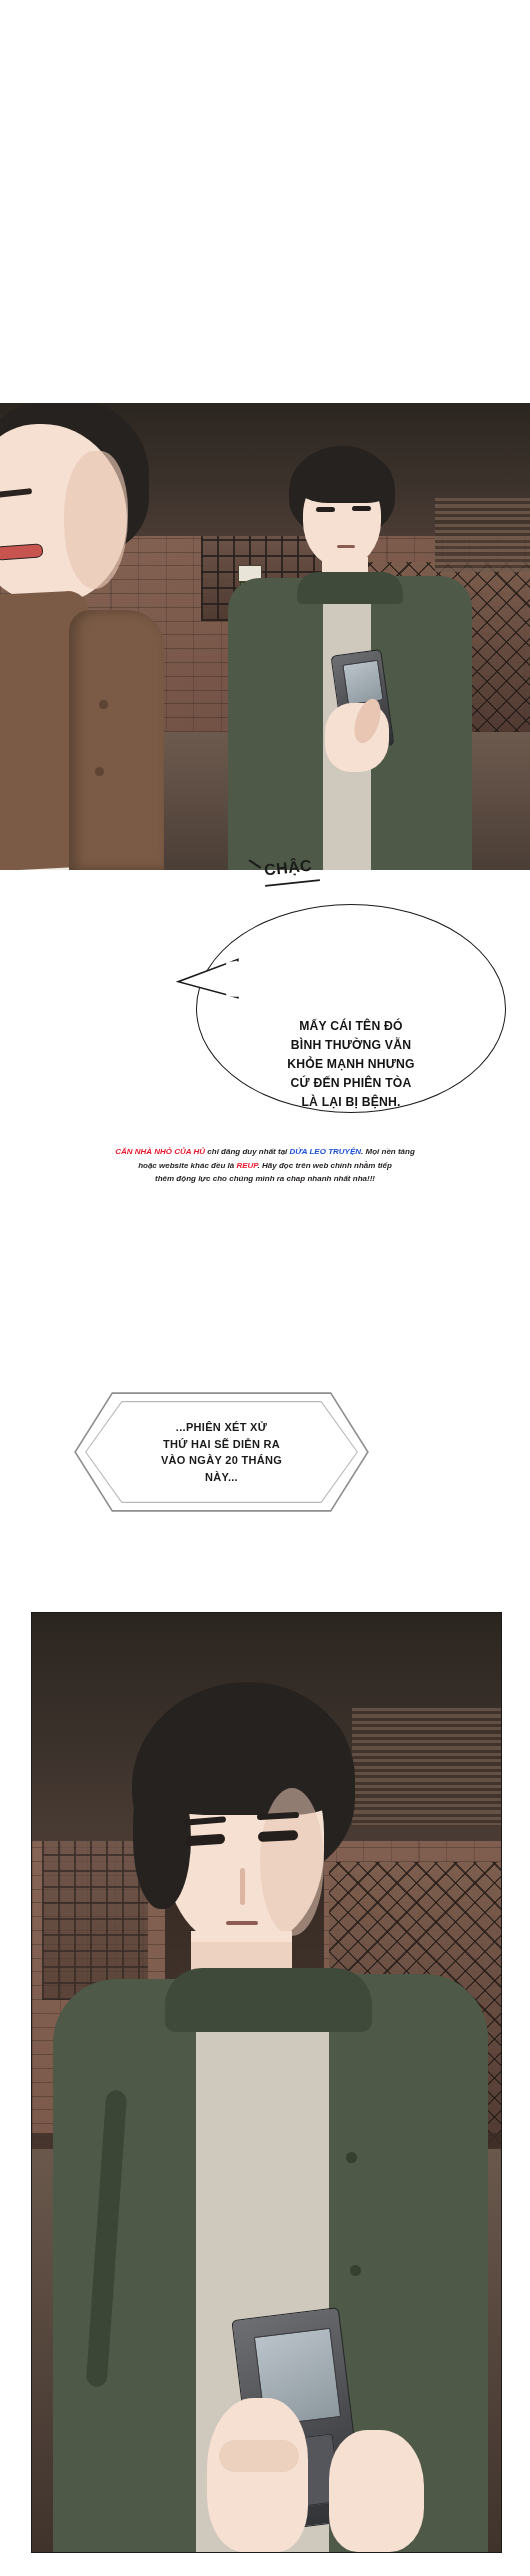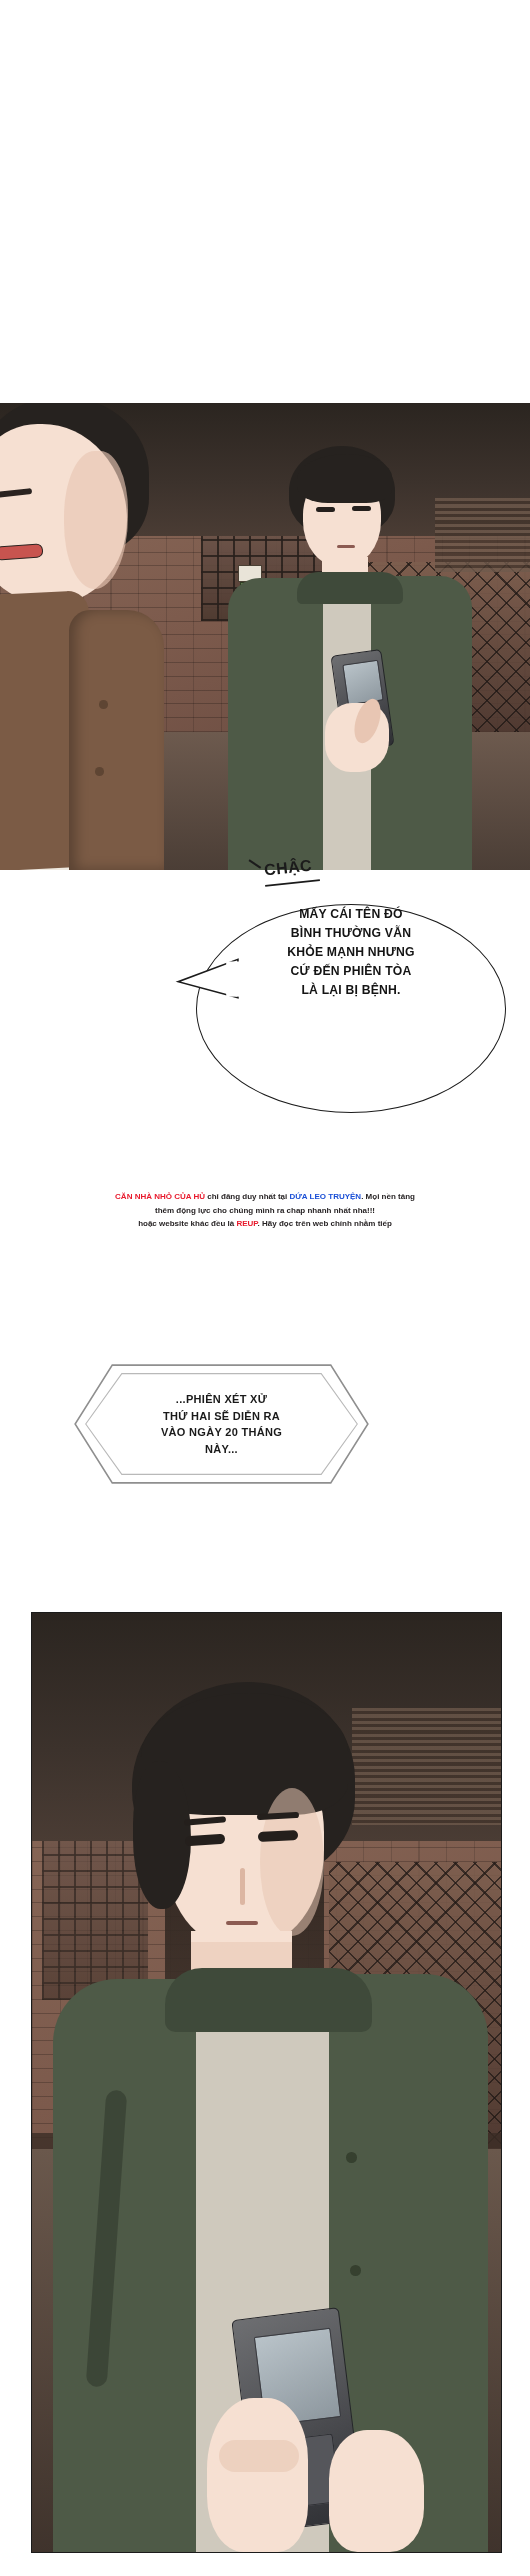--- a/index.html
+++ b/index.html
@@ -45,21 +45,21 @@
     white-space: pre-line;
   }
 
   
   .bubble {
     position: absolute;
     border-radius: 50%;
     background: #ffffff;
     border: 1.6px solid #1b1b1b;
     display: flex;
-    align-items: flex-start;
+    align-items: flex-end;
     justify-content: center;
   }
   .bubble-text {
     text-align: center;
     color: #141414;
     font-weight: bold;
     line-height: 1.55;
     letter-spacing: 0.2px;
     white-space: pre-line;
   }
@@ -227,31 +227,31 @@
 BÌNH THƯỜNG VẪN
 KHỎE MẠNH NHƯNG
 CỨ ĐẾN PHIÊN TÒA
 LÀ LẠI BỊ BỆNH.</div>
   </div>
   <svg style="position:absolute; left:175px; top:954px; width:64px; height:64px;" viewBox="0 0 120 120">
     <polygon points="118,10 118,82 6,52" fill="#ffffff" stroke="#1b1b1b" stroke-width="3"></polygon>
     <rect x="96" y="14" width="26" height="66" fill="#ffffff"></rect>
   </svg>
 
-  <div class="credits" style="top:1190px;">
+  <div class="credits" style="top:1145px;font-style:italic;">
     <div>
       <span class="red">CĂN NHÀ NHỎ CỦA HỦ</span><span> chỉ đăng duy nhất tại </span><span class="blue">DỨA LEO TRUYỆN</span><span>. Mọi nền tảng</span>
     </div>
-    <div>thêm động lực cho chúng mình ra chap nhanh nhất nha!!!</div>
     <div>
       <span>hoặc website khác đều là </span><span class="red">REUP</span><span>. Hãy đọc trên web chính nhằm tiếp</span>
     </div>
-  </div>
-
-  <div class="hex-wrap" style="left:73px; top:1363px; width:297px; height:122px;">
+    <div>thêm động lực cho chúng mình ra chap nhanh nhất nha!!!</div>
+  </div>
+
+  <div class="hex-wrap" style="left:73px; top:1391px; width:297px; height:122px;">
     <svg class="hex-svg" viewBox="0 0 560 230" preserveAspectRatio="none">
       <polygon points="74,4 486,4 556,115 486,226 74,226 4,115" fill="#ffffff" stroke="#8f8f8f" stroke-width="3"></polygon>
       <polygon points="92,20 468,20 536,115 468,210 92,210 24,115" fill="none" stroke="#b9b9b9" stroke-width="2"></polygon>
     </svg>
     <div class="hex-text" style="font-size:11px;">...PHIÊN XÉT XỬ
 THỨ HAI SẼ DIỄN RA
 VÀO NGÀY 20 THÁNG
 NÀY...</div>
   </div>
 

